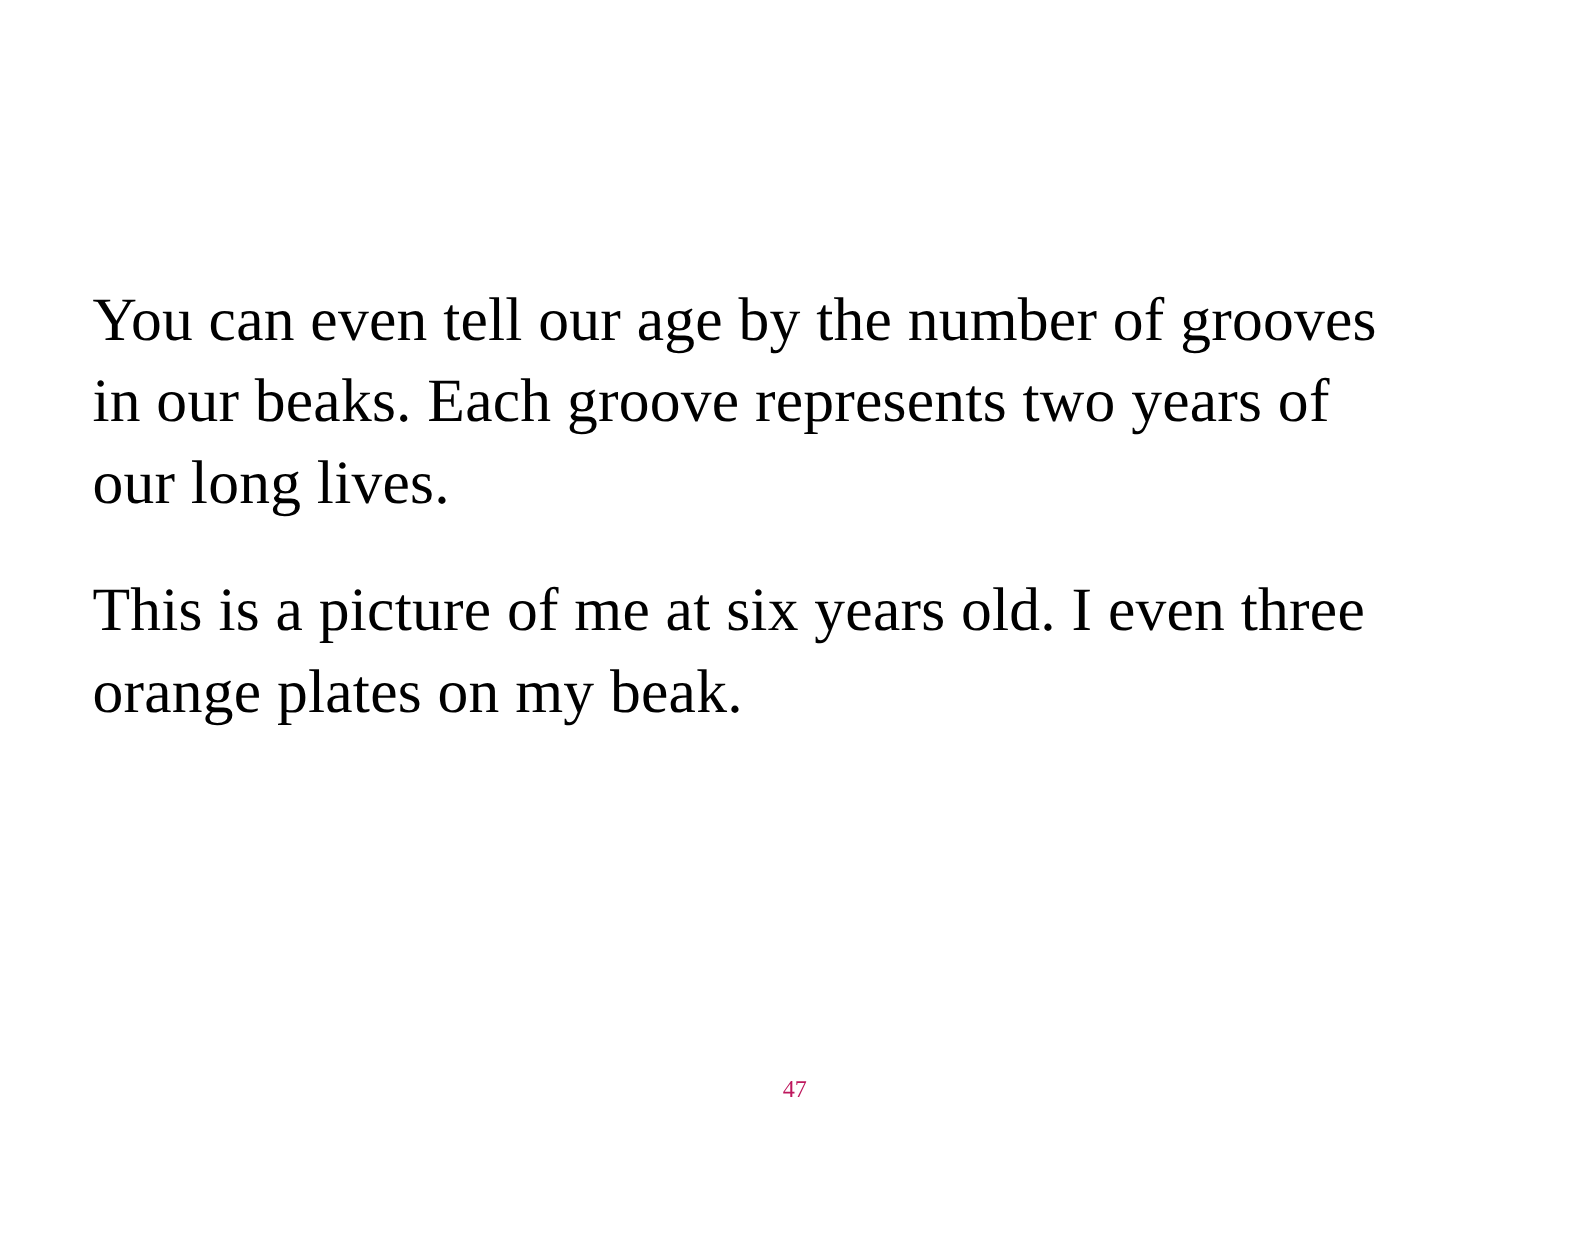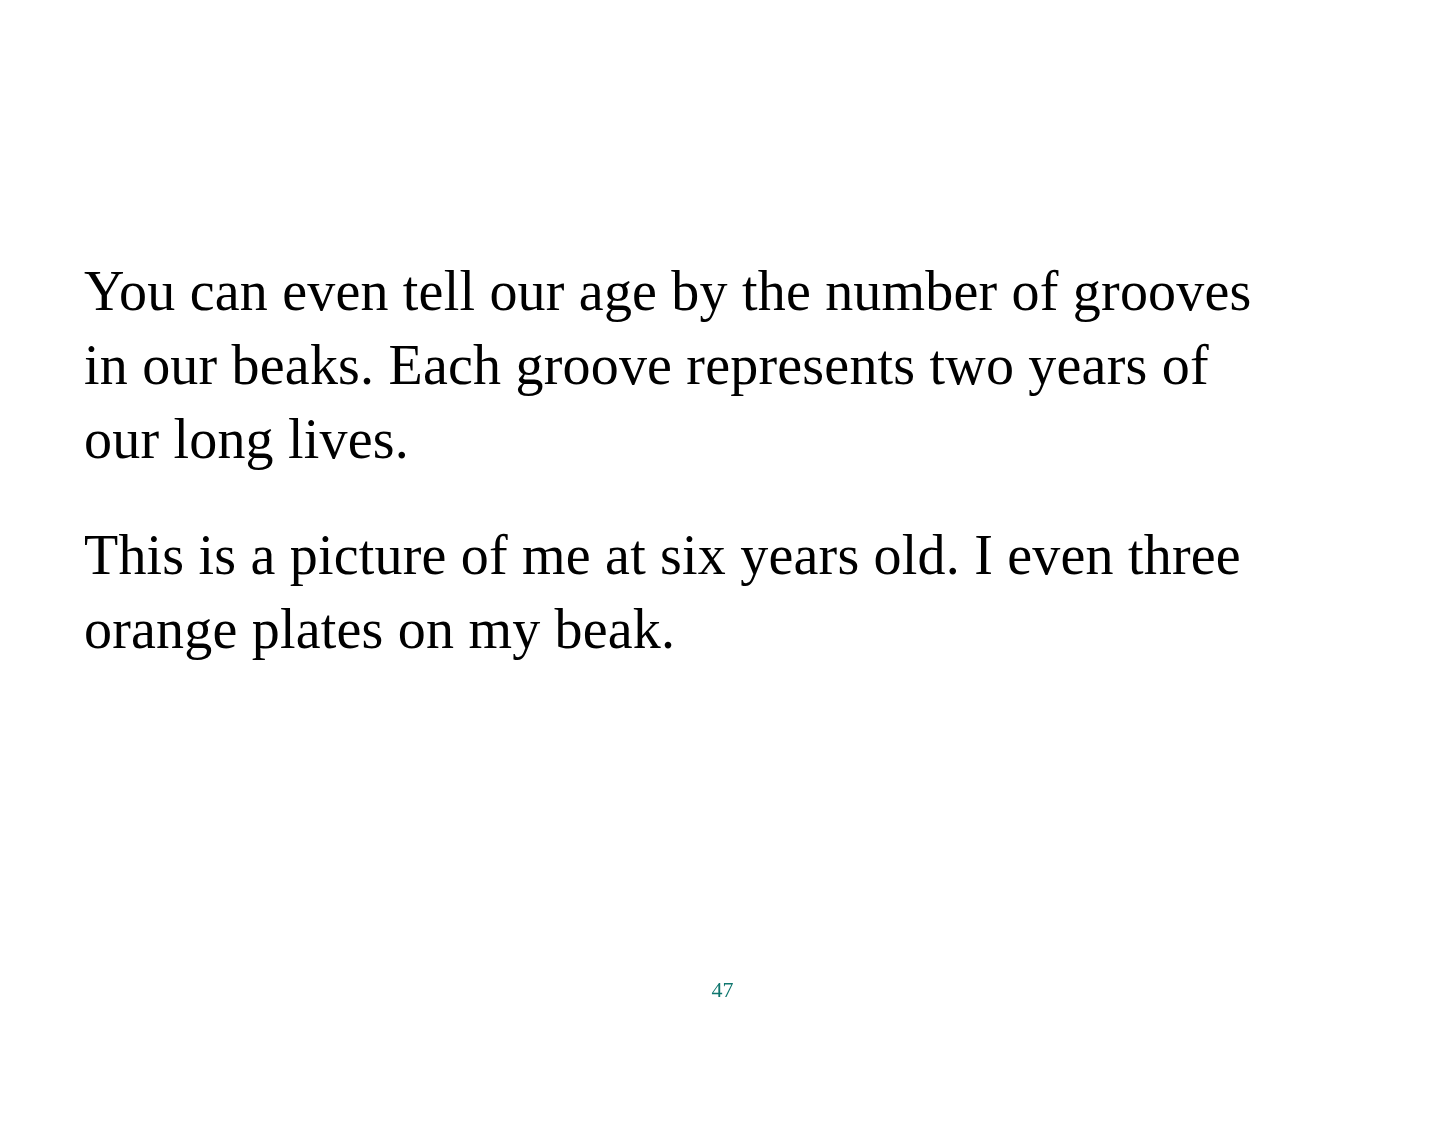--- a/index.html
+++ b/index.html
@@ -40,21 +40,21 @@
     margin-top: 42px;
   }
   .page-number {
     position: absolute;
     left: 0;
     right: 0;
     top: 977px;
     text-align: center;
     font-family: "Liberation Serif", serif;
     font-size: 22px;
-    color: #0f766e;
+    color: #be185d;
   }
 </style>
 </head>
 <body>
 
 <div class="page">
 
   <div class="content">
     <p class="para">You can even tell our age by the number of grooves in our beaks. Each groove represents two years of our long lives.</p>
     <p class="para">This is a picture of me at six years old.  I even three orange plates on my beak.</p>

